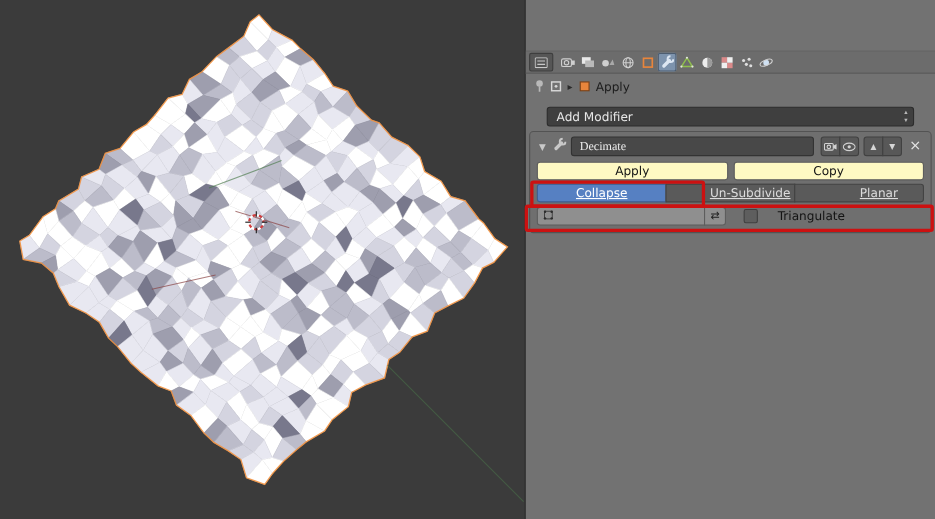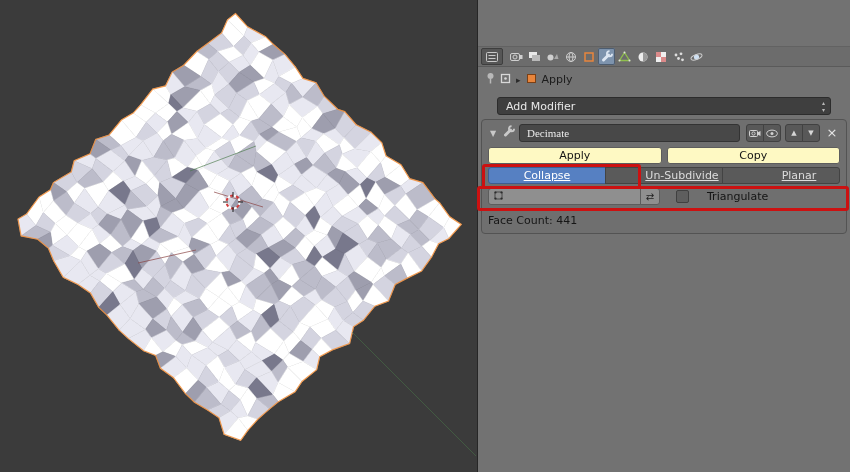--- a/index.html
+++ b/index.html
@@ -711,19 +711,18 @@
                 <circle cx="8.5" cy="8.5" r="1.1" fill="#2c2c2c"></circle>
                 <rect x="2" y="2" width="7" height="7" fill="none" stroke="#2c2c2c" stroke-width="0.7"></rect>
               </svg>
           </span>
         </div>
         <div class="vg-swap">⇄</div>
         <div class="checkbox"></div>
         <span class="cb-label">Triangulate</span>
       </div>
 
-      <div class="face-count">Face Count: 441</div>
     </div>
   </div>
 
   <div class="annotation" id="anno-collapse" style="border-color: rgb(204, 17, 17);"></div>
   <div class="annotation" id="anno-ratio" style="border-color: rgb(204, 17, 17);"></div>
 </div>
 
 </body></html>

